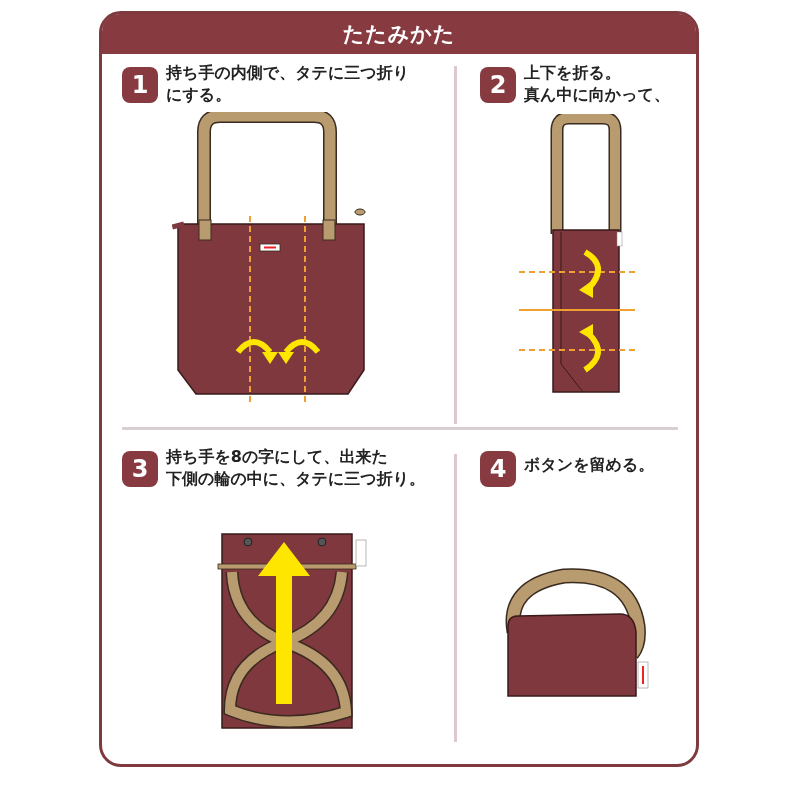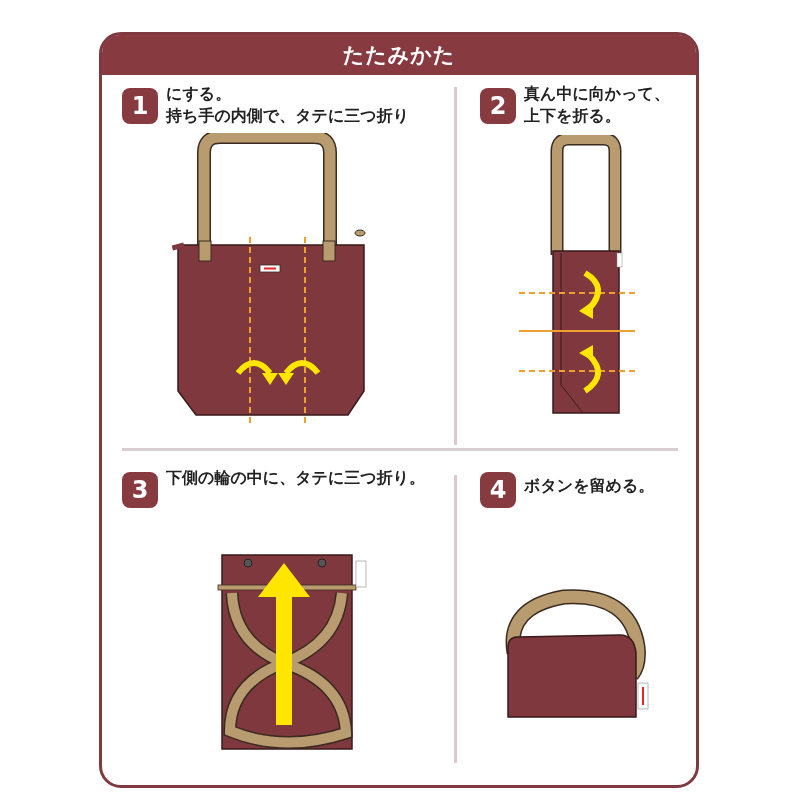--- a/index.html
+++ b/index.html
@@ -1,18 +1,18 @@
 <!DOCTYPE html>
 <html><head>
 <meta charset="utf-8">
 <style>
   html, body { margin:0; padding:0; background:#ffffff; }
   body { width:800px; height:800px; position:relative; overflow:hidden;
          font-family:"DejaVu Sans", sans-serif; }
-  .panel { position:absolute; left:99px; top:32px; width:600px; height:756px;
+  .panel { position:absolute; left:99px; top:11px; width:600px; height:756px;
            border:3px solid #7f3a40; border-radius:22px; background:#fff; box-sizing:border-box; }
   .header { position:absolute; left:0; top:0; right:0; height:40px; background:#873b40;
             border-radius:18px 18px 0 0; display:flex; align-items:center; justify-content:center; }
   .header-title { color:#fff; font-size:21px; font-weight:bold; letter-spacing:1px; }
   .vdiv { position:absolute; width:3px; background:#ddc8cd; }
   .hdiv { position:absolute; height:3px; background:#d8cfd2; }
   .step-head { position:absolute; display:flex; align-items:flex-start; }
   .badge { width:36px; height:36px; border-radius:8px; background:#873b40; color:#fff;
            font-size:24px; font-weight:bold; display:flex; align-items:center; justify-content:center;
            flex:none; margin-top:5px; }
@@ -27,22 +27,22 @@
     <span class="header-title">たたみかた</span>
   </div>
 
   <div class="vdiv" style="left:352px; top:52px; height:358px;"></div>
   <div class="vdiv" style="left:352px; top:440px; height:288px;"></div>
   <div class="hdiv" style="left:20px; top:413px; width:556px;"></div>
 
   <div class="step-head" style="left:20px; top:48px;">
     <div class="badge">1</div>
     <div class="step-text">
+      <div>持ち手の内側で、タテに三つ折り</div>
       <div>にする。</div>
-      <div>持ち手の内側で、タテに三つ折り</div>
     </div>
   </div>
   <svg class="illus" style="left:70px; top:98px;" width="200" height="300" viewBox="0 0 200 300">
     <path d="M32 130 L32 20 Q32 4 48 4 L142 4 Q158 4 158 20 L158 130" fill="none" stroke="#3a2a20" stroke-width="14"></path>
     <path d="M32 130 L32 20 Q32 4 48 4 L142 4 Q158 4 158 20 L158 130" fill="none" stroke="#b89b6f" stroke-width="11"></path>
     <path d="M48 14 L142 14 L142 120 L48 120 Z" fill="#fff"></path>
     <path d="M6 112 L192 112 L192 258 L176 282 L24 282 L6 258 Z" fill="#7f383d" stroke="#3a1a1a" stroke-width="1.5"></path>
     <rect x="27" y="108" width="12" height="20" fill="#b89b6f" stroke="#3a2a20"></rect>
     <rect x="151" y="108" width="12" height="20" fill="#b89b6f" stroke="#3a2a20"></rect>
     <rect x="0" y="111" width="12" height="5" fill="#7f383d" transform="rotate(-15 6 113)"></rect>
@@ -53,42 +53,43 @@
     <line x1="133" y1="104" x2="133" y2="290" stroke="#f0a030" stroke-width="2" stroke-dasharray="6,4"></line>
     <path d="M66 240 Q82 220 98 240" fill="none" stroke="#ffe600" stroke-width="6"></path>
     <path d="M90 240 L106 240 L98 252 Z" fill="#ffe600"></path>
     <path d="M146 240 Q130 220 114 240" fill="none" stroke="#ffe600" stroke-width="6"></path>
     <path d="M106 240 L122 240 L114 252 Z" fill="#ffe600"></path>
   </svg>
 
   <div class="step-head" style="left:378px; top:48px;">
     <div class="badge">2</div>
     <div class="step-text">
+      <div>上下を折る。</div>
       <div>真ん中に向かって、</div>
-      <div>上下を折る。</div>
     </div>
   </div>
   <svg class="illus" style="left:415px; top:100px;" width="120" height="280" viewBox="0 0 120 280">
     <path d="M40 120 L40 16 Q40 4 52 4 L86 4 Q98 4 98 16 L98 120" fill="none" stroke="#3a2a20" stroke-width="13"></path>
     <path d="M40 120 L40 16 Q40 4 52 4 L86 4 Q98 4 98 16 L98 120" fill="none" stroke="#b89b6f" stroke-width="10"></path>
     <rect x="36" y="116" width="66" height="162" fill="#7f383d" stroke="#3a1a1a" stroke-width="1.5"></rect>
     <path d="M44 118 L44 250 L66 278" fill="none" stroke="#3a1a1a" stroke-width="1"></path>
     <rect x="100" y="118" width="5" height="14" fill="#fff" stroke="#888" stroke-width="0.5"></rect>
     <line x1="2" y1="158" x2="118" y2="158" stroke="#f0a030" stroke-width="2" stroke-dasharray="6,4"></line>
     <line x1="2" y1="196" x2="118" y2="196" stroke="#f0a030" stroke-width="2"></line>
     <line x1="2" y1="236" x2="118" y2="236" stroke="#f0a030" stroke-width="2" stroke-dasharray="6,4"></line>
     <path d="M68 138 Q92 152 72 174" fill="none" stroke="#ffe600" stroke-width="6"></path>
     <path d="M76 166 L62 176 L76 184 Z" fill="#ffe600"></path>
     <path d="M68 256 Q92 240 72 220" fill="none" stroke="#ffe600" stroke-width="6"></path>
     <path d="M76 226 L62 218 L76 210 Z" fill="#ffe600"></path>
   </svg>
 
   <div class="step-head" style="left:20px; top:432px;">
     <div class="badge">3</div>
     <div class="step-text">
+      <div>持ち手を8の字にして、出来た</div>
       <div>下側の輪の中に、タテに三つ折り。</div>
     </div>
   </div>
   <svg class="illus" style="left:112px; top:518px;" width="160" height="200" viewBox="0 0 160 200">
     <rect x="8" y="2" width="130" height="194" fill="#7f383d" stroke="#3a1a1a" stroke-width="1.5"></rect>
     <rect x="4" y="32" width="138" height="5" fill="#b89b6f" stroke="#3a2a20" stroke-width="0.8"></rect>
     <circle cx="34" cy="10" r="4" fill="#555" stroke="#222"></circle>
     <circle cx="108" cy="10" r="4" fill="#555" stroke="#222"></circle>
     <rect x="142" y="8" width="10" height="26" fill="#fff" stroke="#888" stroke-width="0.6"></rect>
     <path d="M18 40 Q20 90 70 110 Q130 130 132 180 Q70 200 16 178 Q16 130 70 110 Q124 90 128 40" fill="none" stroke="#3a2a20" stroke-width="13"></path>

